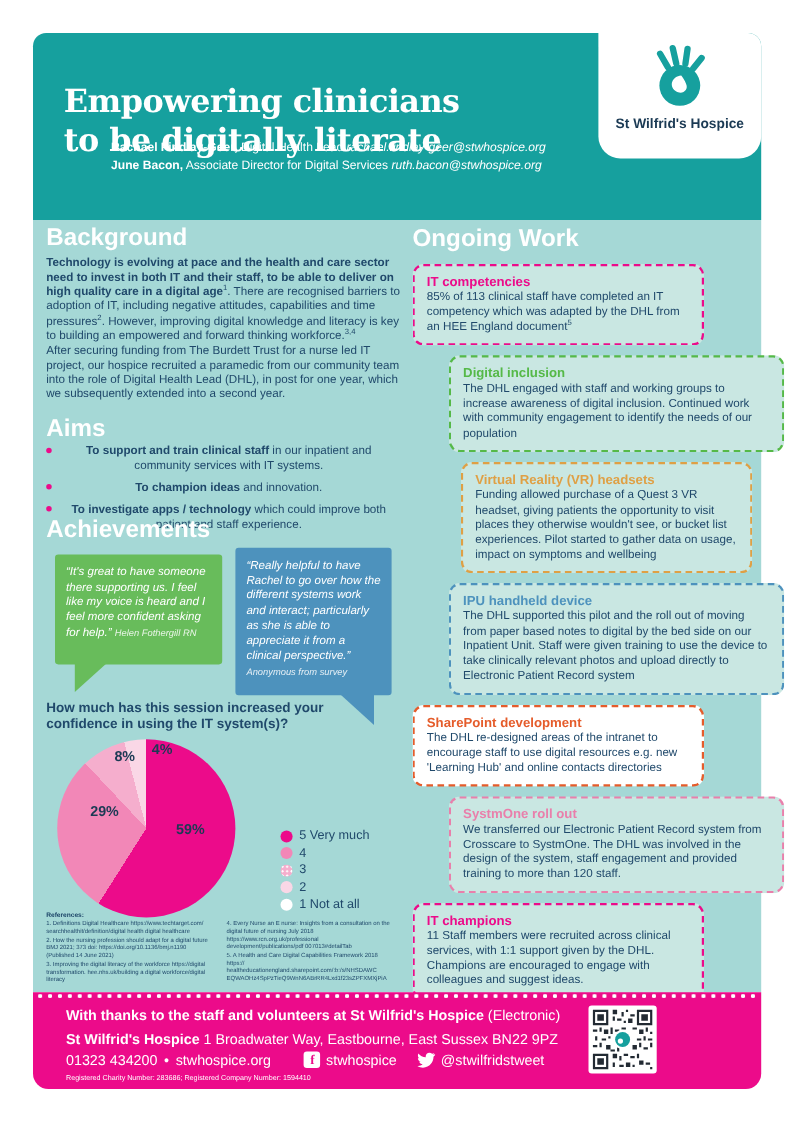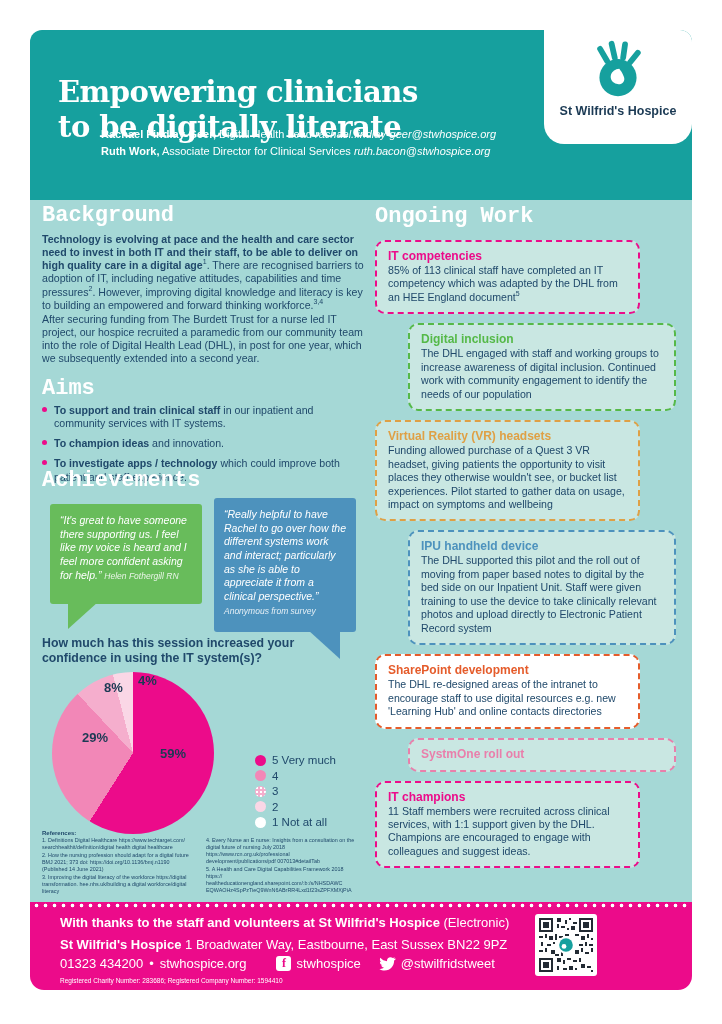--- a/index.html
+++ b/index.html
@@ -13,32 +13,32 @@
   .authors .nm{font-weight:700;}
   .authors .em{font-style:italic;}
   .logo-box{position:absolute;right:0;top:0;width:148px;height:114px;background:#fff;border-radius:0 12px 20px 20px;text-align:center;}
   .logo-box svg{margin-top:8px;}
   .logo-label{font-size:12.5px;font-weight:700;color:#1b3a54;margin-top:-2px;}
 
   
   .main{position:absolute;left:30px;top:200px;width:662px;height:702px;}
   .col-left{position:absolute;left:12px;top:0;width:332px;height:702px;}
   .col-right{position:absolute;left:345px;top:0;width:317px;height:702px;}
-  .sec-title{font-family:Liberation Mono, monospace;font-weight:700;font-size:22px;color:#fff;margin:0;line-height:1;}
+  .sec-title{font-family:Liberation Sans, sans-serif;font-weight:700;font-size:22px;color:#fff;margin:0;line-height:1;}
   .body-txt{font-size:10.6px;line-height:1.24;color:#20496b;margin:0;width:322px;}
   .body-txt b{font-weight:700;}
   sup{font-size:7px;vertical-align:super;line-height:0;}
 
   .pos{position:absolute;left:0;}
   .bg-title{top:5px;}
   .bg-p1{top:33px;}
   .bg-p2{top:113px;}
   .aims-title{top:178px;}
   .aims-list{top:204px;margin:0;padding:0;list-style:none;width:320px;}
-  .aims-list li{position:relative;padding-left:12px;margin-bottom:7px;font-size:10.6px;line-height:1.24;color:#20496b;}
+  .aims-list li{position:relative;padding-left:12px;margin-bottom:7px;font-size:10.6px;line-height:1.24;color:#20496b;text-align:center;}
   .aims-list li .dot{position:absolute;left:0;top:3px;width:5px;height:5px;border-radius:50%;}
   .ach-title{top:270px;}
 
   
   .quotes{top:298px;width:332px;height:136px;}
   .quote{position:absolute;border-radius:3px;color:#fff;font-size:10.5px;font-style:italic;line-height:1.3;padding:10px 10px;box-sizing:border-box;}
   .quote-green{left:8px;top:6px;width:152px;height:100px;}
   .quote-blue{left:172px;top:0;width:142px;height:134px;}
   .quote .attr{font-size:8.5px;opacity:.85;}
   .quote-blue .attr{display:block;margin-top:3px;}
@@ -63,21 +63,21 @@
   
   .refs{top:630px;width:332px;color:#20496b;}
   .refs-title{font-size:6px;font-weight:700;margin-bottom:1px;}
   .refs-cols{display:flex;gap:12px;}
   .refs-col{width:152px;}
   .refs-col p{margin:0 0 1px 0;font-size:5.4px;line-height:1.3;}
 
   
   .ow-title{margin:6px 0 12px 0;}
   .card{box-sizing:border-box;border:2px dashed #999;border-radius:10px;padding:7px 11px 8px 11px;width:265px;margin-bottom:9px;}
-  .card.indent{margin-left:33px;width:268px;}
+  .card.indent{margin-left:33px;width:305px;}
   .card h3{margin:0 0 1px 0;font-size:12px;font-weight:700;}
   .card p{margin:0;font-size:10.6px;line-height:1.27;color:#20496b;}
 
   
   .footer{position:absolute;left:30px;top:902px;width:662px;height:88px;border-radius:0 0 14px 14px;color:#fff;}
   .footer::before{content:'';position:absolute;left:2px;right:2px;top:1px;height:5px;
     background-image:radial-gradient(circle at 50% 50%, #fff 1.7px, rgba(255,255,255,0) 2.1px);
     background-size:9px 5px;background-repeat:repeat-x;}
   .f-line{position:absolute;left:30px;white-space:nowrap;}
   .f-thanks{top:13px;font-size:13px;}
@@ -93,21 +93,21 @@
 </style>
 </head>
 <body>
 
 <div class="page">
 
   <div class="header" style="background-color: rgb(22, 160, 158);">
     <h1 class="title"><span>Empowering clinicians</span><br><span>to be digitally literate</span></h1>
     <div class="authors">
       <div><span class="nm">Rachael Findlay-Geer,</span><span> Digital Health Lead </span><span class="em">rachael.findlay-geer@stwhospice.org</span></div>
-      <div><span class="nm">Ruth Work,</span><span> Associate Director for Clinical Services </span><span class="em">ruth.bacon@stwhospice.org</span></div>
+      <div><span class="nm">June Bacon,</span><span> Associate Director for Digital Services </span><span class="em">ruth.bacon@stwhospice.org</span></div>
     </div>
     <div class="logo-box">
       <svg width="64" height="64" viewBox="0 0 100 100">
         <g stroke="#16a09e" stroke-width="9" stroke-linecap="round">
           <line x1="33" y1="36" x2="22" y2="17"></line>
           <line x1="45" y1="31" x2="40" y2="9"></line>
           <line x1="58" y1="31" x2="61" y2="10"></line>
           <line x1="69" y1="38" x2="81" y2="23"></line>
         </g>
         <circle cx="50" cy="62" r="29" fill="#16a09e"></circle>
@@ -200,37 +200,38 @@
       <div class="card" style="border-color: rgb(236, 11, 138); background-color: rgb(201, 231, 226);">
         <h3 style="color: rgb(236, 11, 138);">IT competencies</h3>
         <p><span>85% of 113 clinical staff have completed an IT competency which was adapted by the DHL from an HEE England document</span><sup>5</sup></p>
       </div>
 
       <div class="card indent" style="border-color: rgb(85, 185, 72); background-color: rgb(201, 231, 226);">
         <h3 style="color: rgb(85, 185, 72);">Digital inclusion</h3>
         <p>The DHL engaged with staff and working groups to increase awareness of digital inclusion. Continued work with community engagement to identify the needs of our population</p>
       </div>
 
-      <div class="card" style="border-color: rgb(223, 160, 69); background-color: rgb(201, 231, 226);">
+      <div class="card" style="border-color: rgb(223, 160, 69); background-color: rgb(201, 231, 226); margin-left: 44px;">
         <h3 style="color: rgb(223, 160, 69);">Virtual Reality (VR) headsets</h3>
         <p>Funding allowed purchase of a Quest 3 VR headset, giving patients the opportunity to visit places they otherwise wouldn't see, or bucket list experiences. Pilot started to gather data on usage, impact on symptoms and wellbeing</p>
       </div>
 
       <div class="card indent" style="border-color: rgb(77, 146, 189); background-color: rgb(201, 231, 226);">
         <h3 style="color: rgb(77, 146, 189);">IPU handheld device</h3>
         <p>The DHL supported this pilot and the roll out of moving from paper based notes to digital by the bed side on our Inpatient Unit. Staff were given training to use the device to take clinically relevant photos and upload directly to Electronic Patient Record system</p>
       </div>
 
       <div class="card" style="border-color: rgb(229, 92, 43); background-color: #ffffff;">
         <h3 style="color: rgb(229, 92, 43);">SharePoint development</h3>
         <p>The DHL re-designed areas of the intranet to encourage staff to use digital resources e.g. new 'Learning Hub' and online contacts directories</p>
       </div>
 
       <div class="card indent" style="border-color: rgb(233, 127, 171); background-color: rgb(201, 231, 226);">
         <h3 style="color: rgb(233, 127, 171);">SystmOne roll out</h3>
+        <p>We transferred our Electronic Patient Record system from Crosscare to SystmOne. The DHL was involved in the design of the system, staff engagement and provided training to more than 120 staff.</p>
       </div>
 
       <div class="card" style="border-color: rgb(236, 11, 138); background-color: rgb(201, 231, 226);">
         <h3 style="color: rgb(236, 11, 138);">IT champions</h3>
         <p>11 Staff members were recruited across clinical services, with 1:1 support given by the DHL. Champions are encouraged to engage with colleagues and suggest ideas.</p>
       </div>
     </div>
   </div>
 
   <div class="footer" style="background-color: rgb(236, 11, 138);">

